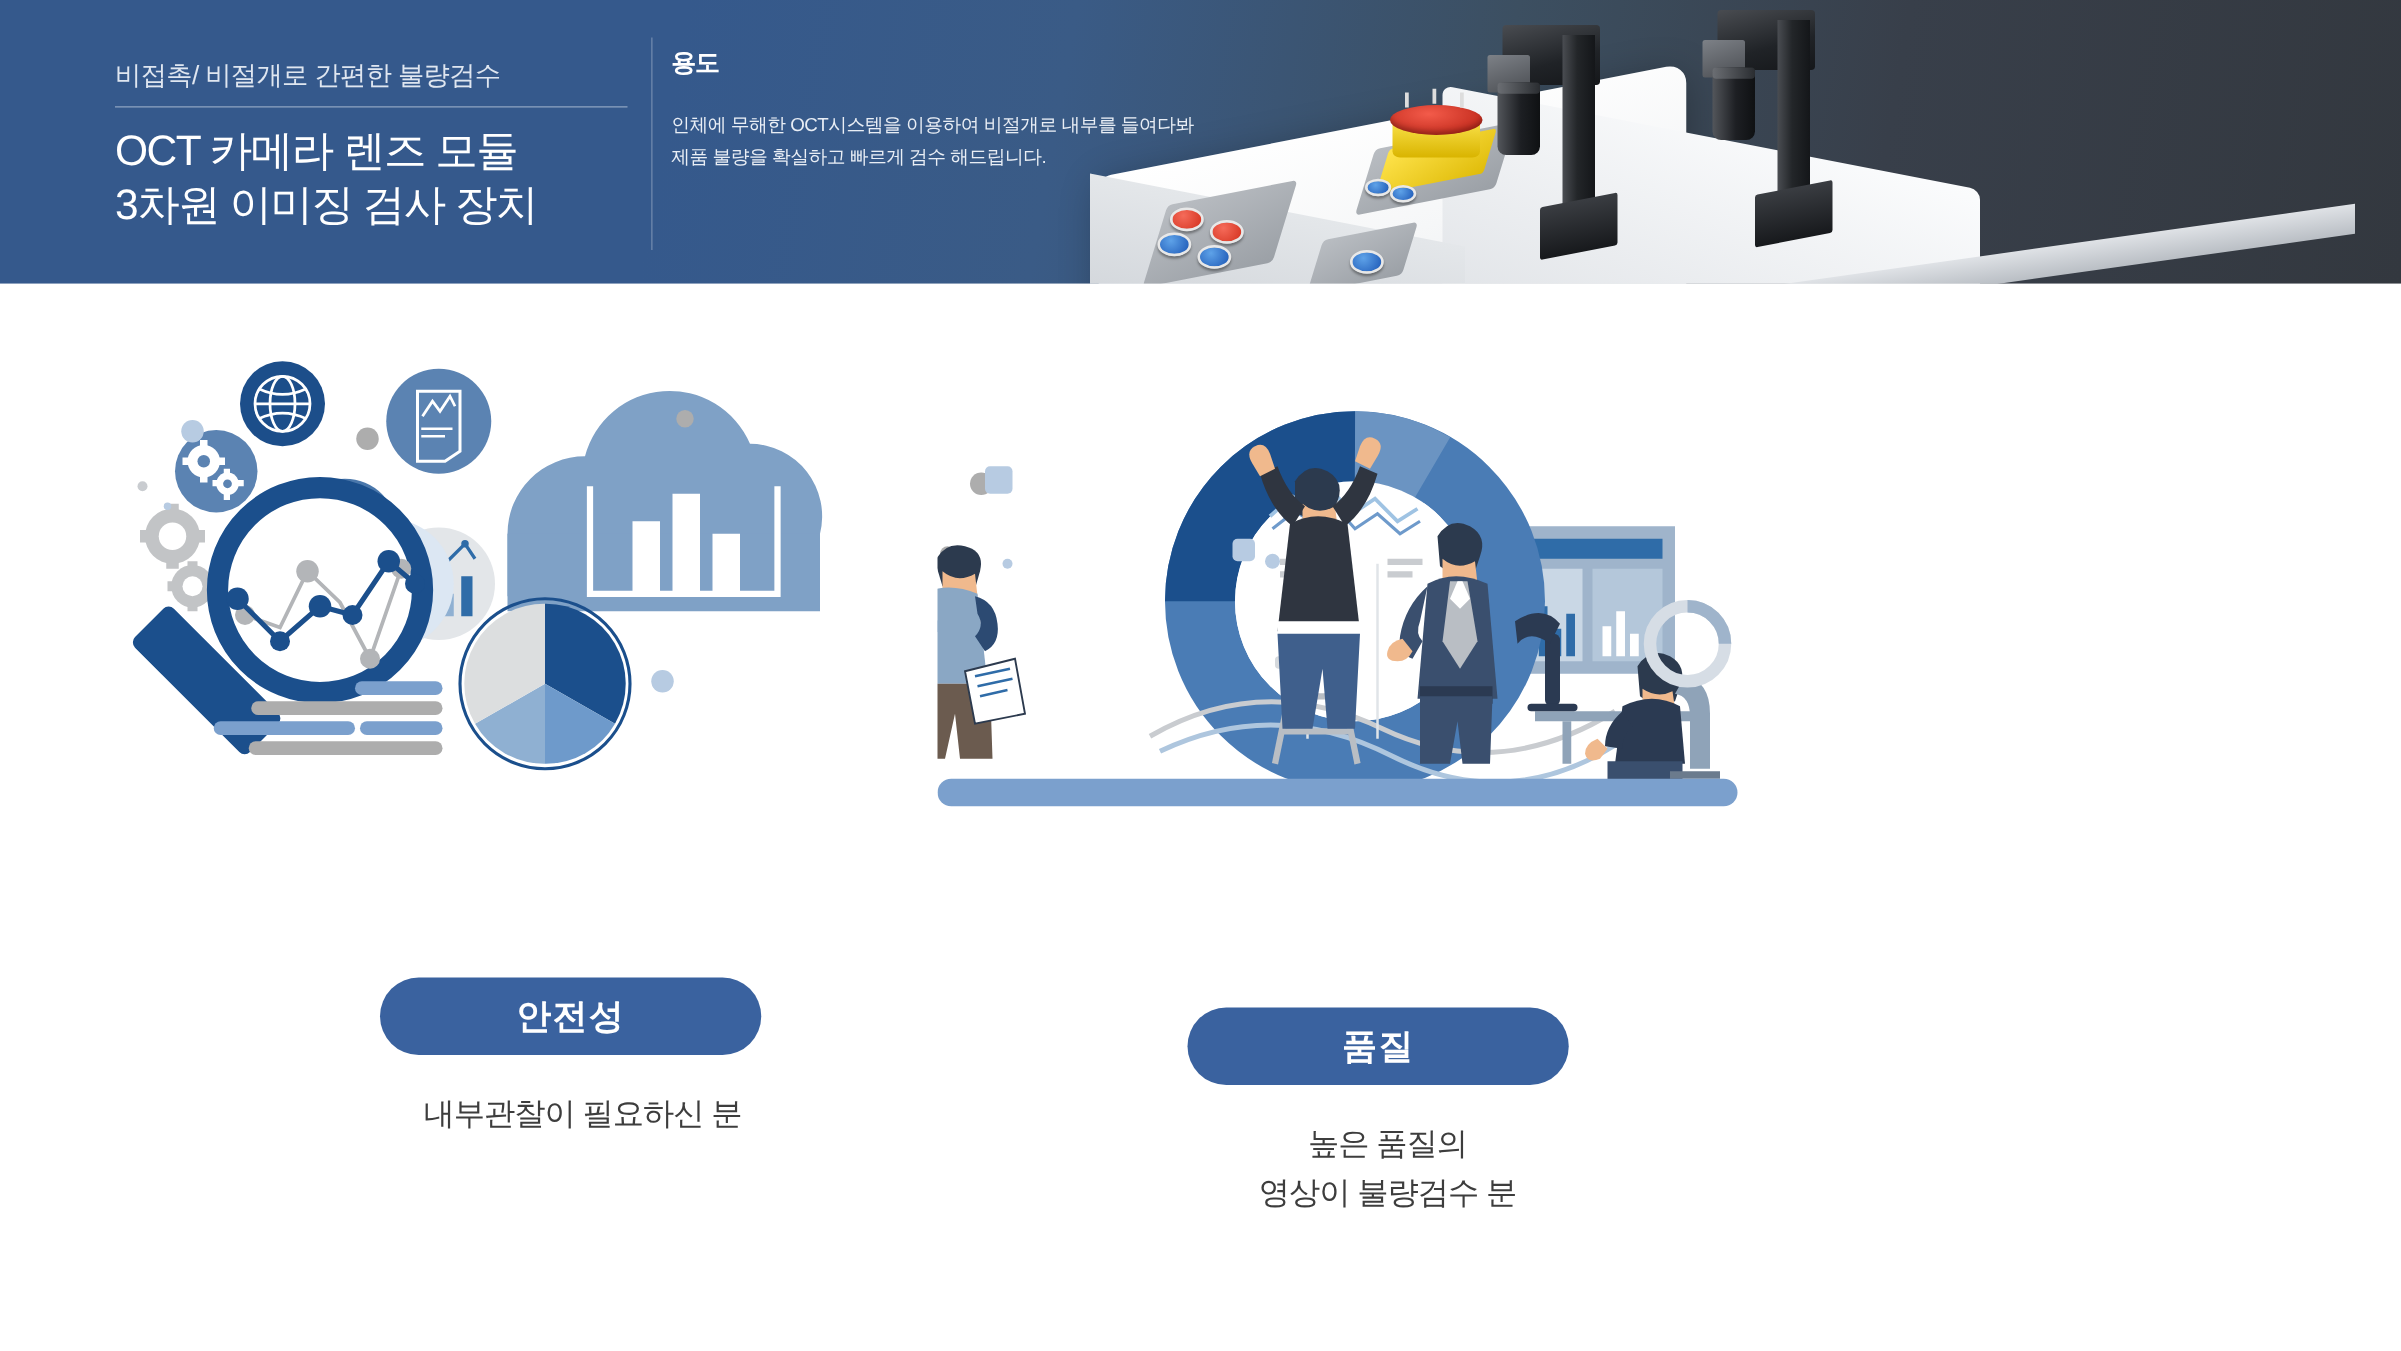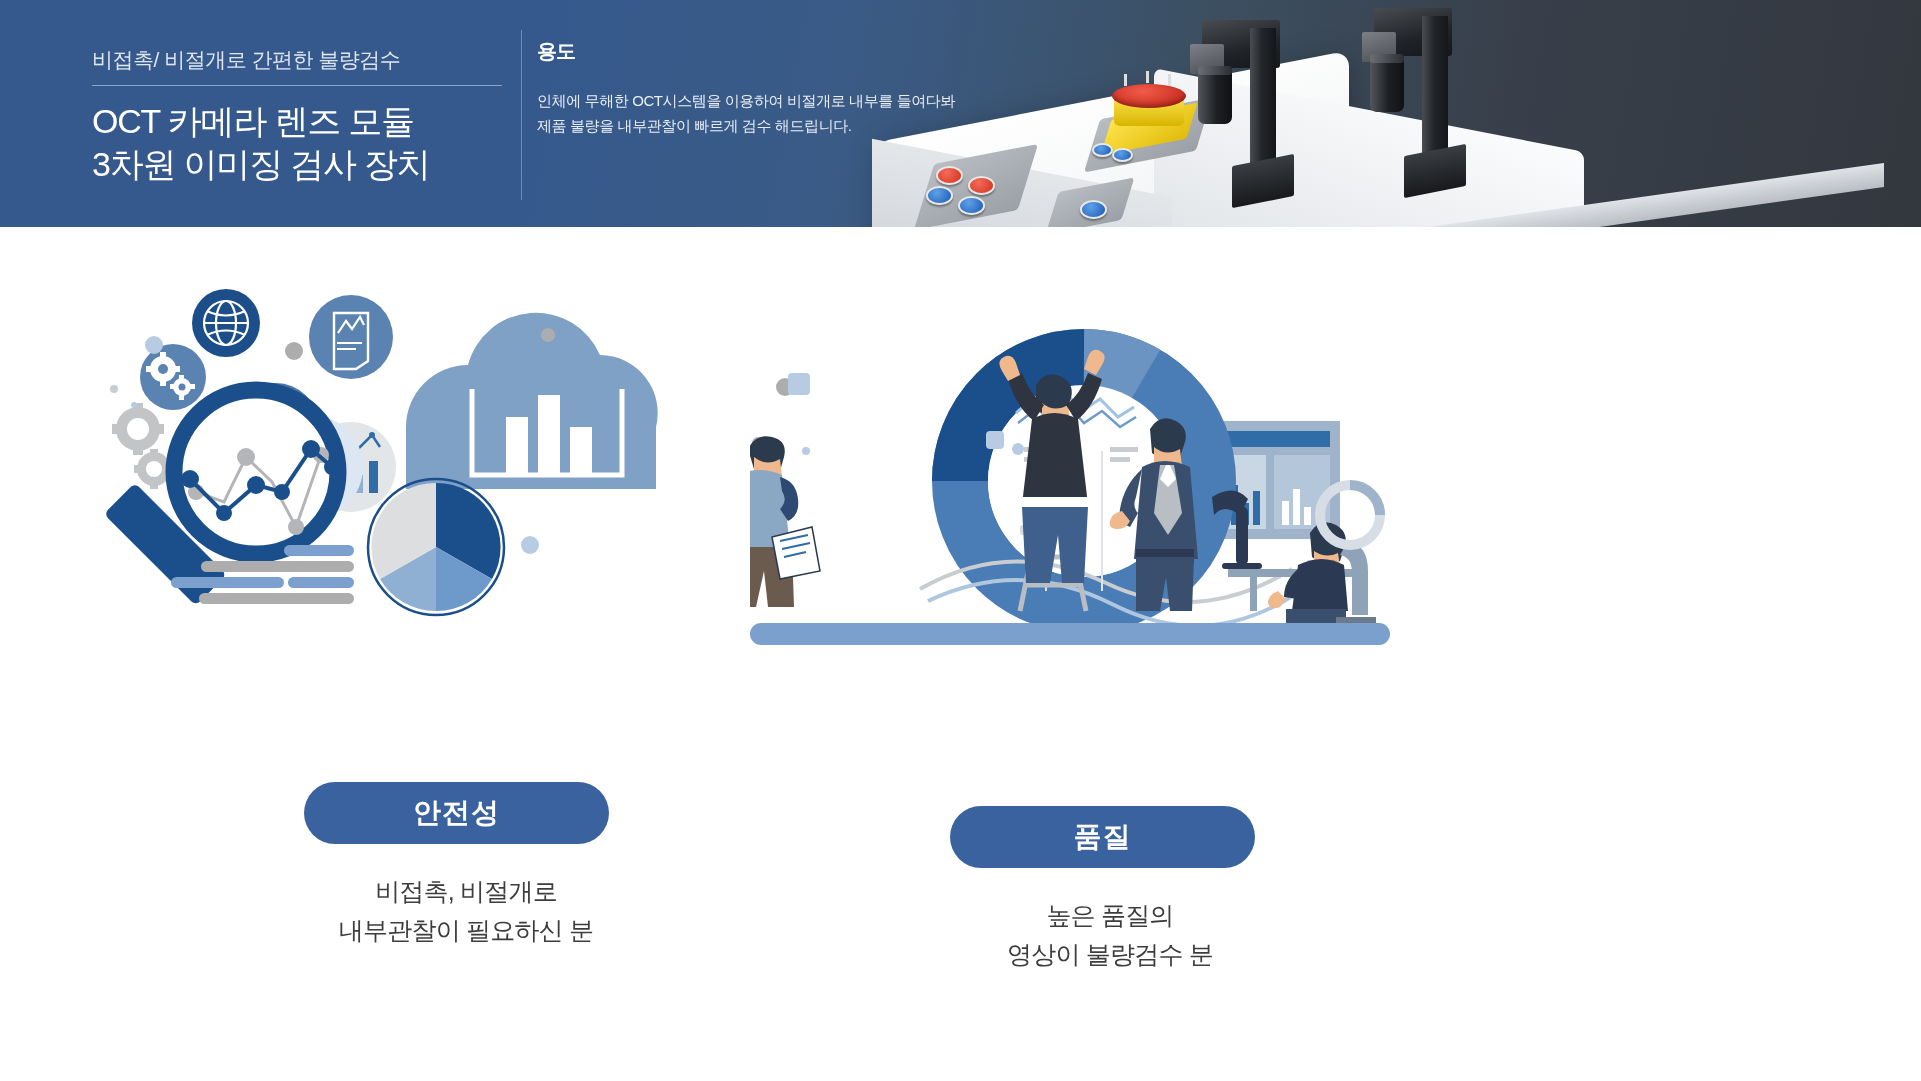--- a/index.html
+++ b/index.html
@@ -204,21 +204,21 @@
         <div>3차원 이미징 검사 장치</div>
       </div>
     </div>
 
     <div class="hdr-divider"></div>
 
     <div class="hdr-right">
       <div class="hdr-h2">용도</div>
       <div class="hdr-desc">
         <div>인체에 무해한 OCT시스템을 이용하여 비절개로 내부를 들여다봐</div>
-        <div>제품 불량을 내부관찰이 빠르게 검수 해드립니다.</div>
+        <div>제품 불량을 확실하고 빠르게 검수 해드립니다.</div>
       </div>
     </div>
 
     <div class="machine">
       <div class="mc-body"></div>
       <div class="mc-body2"></div>
       <div class="mc-face"></div>
 
       <div class="mc-plate p2"></div>
       <div class="estop-base"></div>
@@ -405,21 +405,20 @@
           </g>
           <circle cx="424" cy="268" r="9" fill="#b7cbe2"></circle>
         </svg>
       </div>
 
       <div class="badge">
         <span>안전성</span>
       </div>
 
       <div class="caption">
-        <div>비접촉, 비절개로</div>
         <div>내부관찰이 필요하신 분</div>
       </div>
     </section>
 
     <section class="card right">
       <div class="art">
         <svg class="svg-art" width="720" height="350" viewBox="0 0 720 350" xmlns="http://www.w3.org/2000/svg">
 
           <g>
             <rect x="452" y="120" width="138" height="118" fill="#9fb4cb"></rect>

